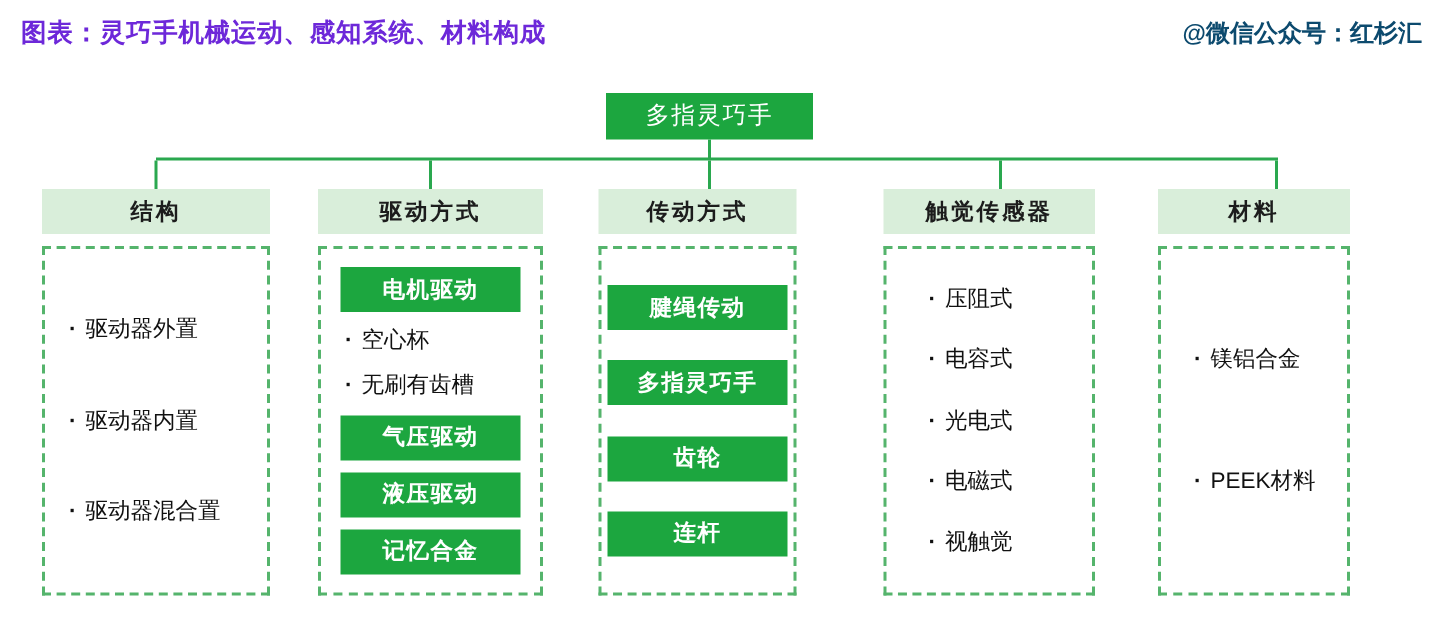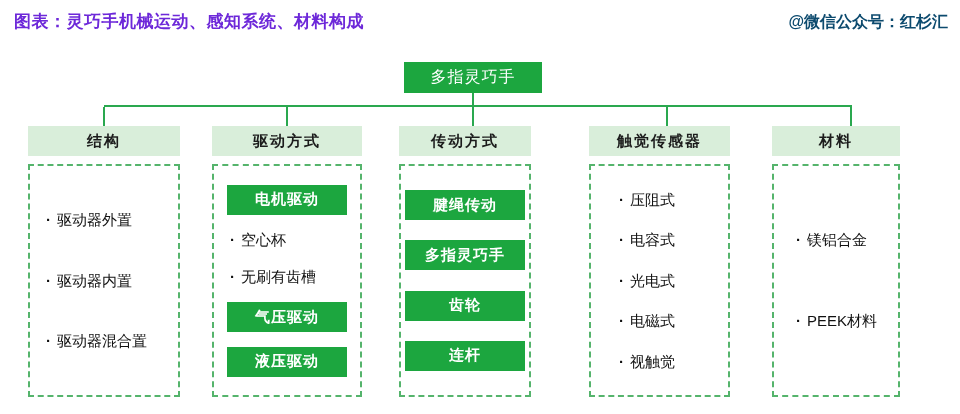--- a/index.html
+++ b/index.html
@@ -103,20 +103,21 @@
       <div class="item-bullet">
         <span class="dot">·</span>
         <span>空心杯</span>
       </div>
       <div class="item-bullet">
         <span class="dot">·</span>
         <span>无刷有齿槽</span>
       </div>
       <div class="item-box">气压驱动</div>
       <div class="item-box">液压驱动</div>
+      <div class="item-box">记忆合金</div>
     </div>
   <div class="panel b3">
       <div class="item-box">腱绳传动</div>
       <div class="item-box">多指灵巧手</div>
       <div class="item-box">齿轮</div>
       <div class="item-box">连杆</div>
     </div>
   <div class="panel b4">
       <div class="item-bullet">
         <span class="dot">·</span>

